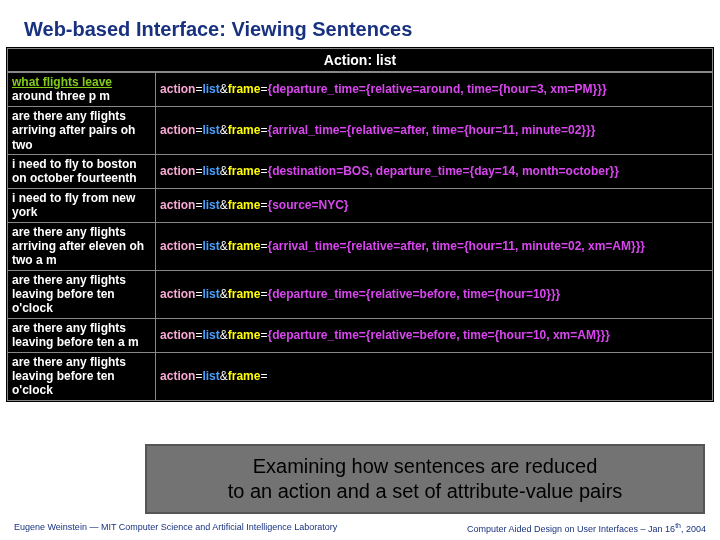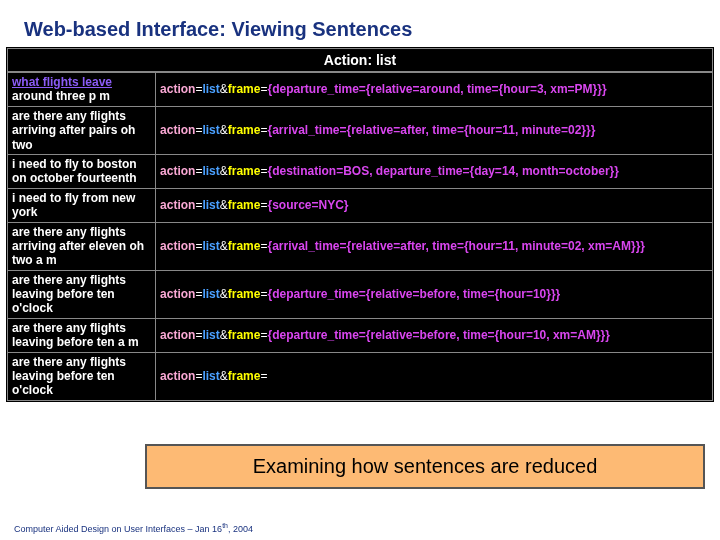--- a/index.html
+++ b/index.html
@@ -67,38 +67,38 @@
     padding: 2px 4px;
     font-size: 12px;
     vertical-align: middle;
     line-height: 1.2;
   }
   td.sentence {
     color: #fff;
     font-weight: bold;
     word-wrap: break-word;
   }
-  td.sentence a { color: #8b5cf6; text-decoration: underline; margin-top: 20px; }
+  td.sentence a { color: #84cc16; text-decoration: underline; margin-top: 20px; }
   td.frame {
     white-space: nowrap;
     overflow: hidden;
   }
   .kw-action { color: #f9a8d4; font-weight: bold; }
   .eq { color: #fff; }
   .val-list { color: #4aa0ff; font-weight: bold; }
   .amp { color: #fff; }
   .kw-frame { color: #ffff00; font-weight: bold; }
   .rest { color: #d946ef; font-weight: bold; }
   .callout {
     position: absolute;
     left: 145px;
     top: 444px;
     width: 560px;
     padding: 8px 10px;
-    background: #fdba74;
+    background: #737373;
     border: 2px solid #555;
     font-size: 20px;
     text-align: center;
     line-height: 1.25;
   }
   .footer {
     position: absolute;
     bottom: 6px;
     left: 0;
     right: 0;
@@ -156,19 +156,21 @@
         <tr>
           <td class="sentence">are there any flights leaving before ten o'clock</td>
           <td class="frame"><span class="kw-action">action</span><span class="eq">=</span><span class="val-list">list</span><span class="amp">&amp;</span><span class="kw-frame">frame</span><span class="eq">=</span><span class="rest"></span></td>
         </tr>
       </tbody>
   </table>
 </div>
 
 <div class="callout">
   <span>Examining how sentences are reduced</span><br>
+  <span>to an action and a set of attribute-value pairs</span>
 </div>
 
 <div class="footer">
+  <div>Eugene Weinstein — MIT Computer Science and Artificial Intelligence Laboratory</div>
   <div>
     <span>Computer Aided Design on User Interfaces – Jan 16</span><span class="sup">th</span><span>, 2004</span>
   </div>
 </div>
 
 </body></html>

